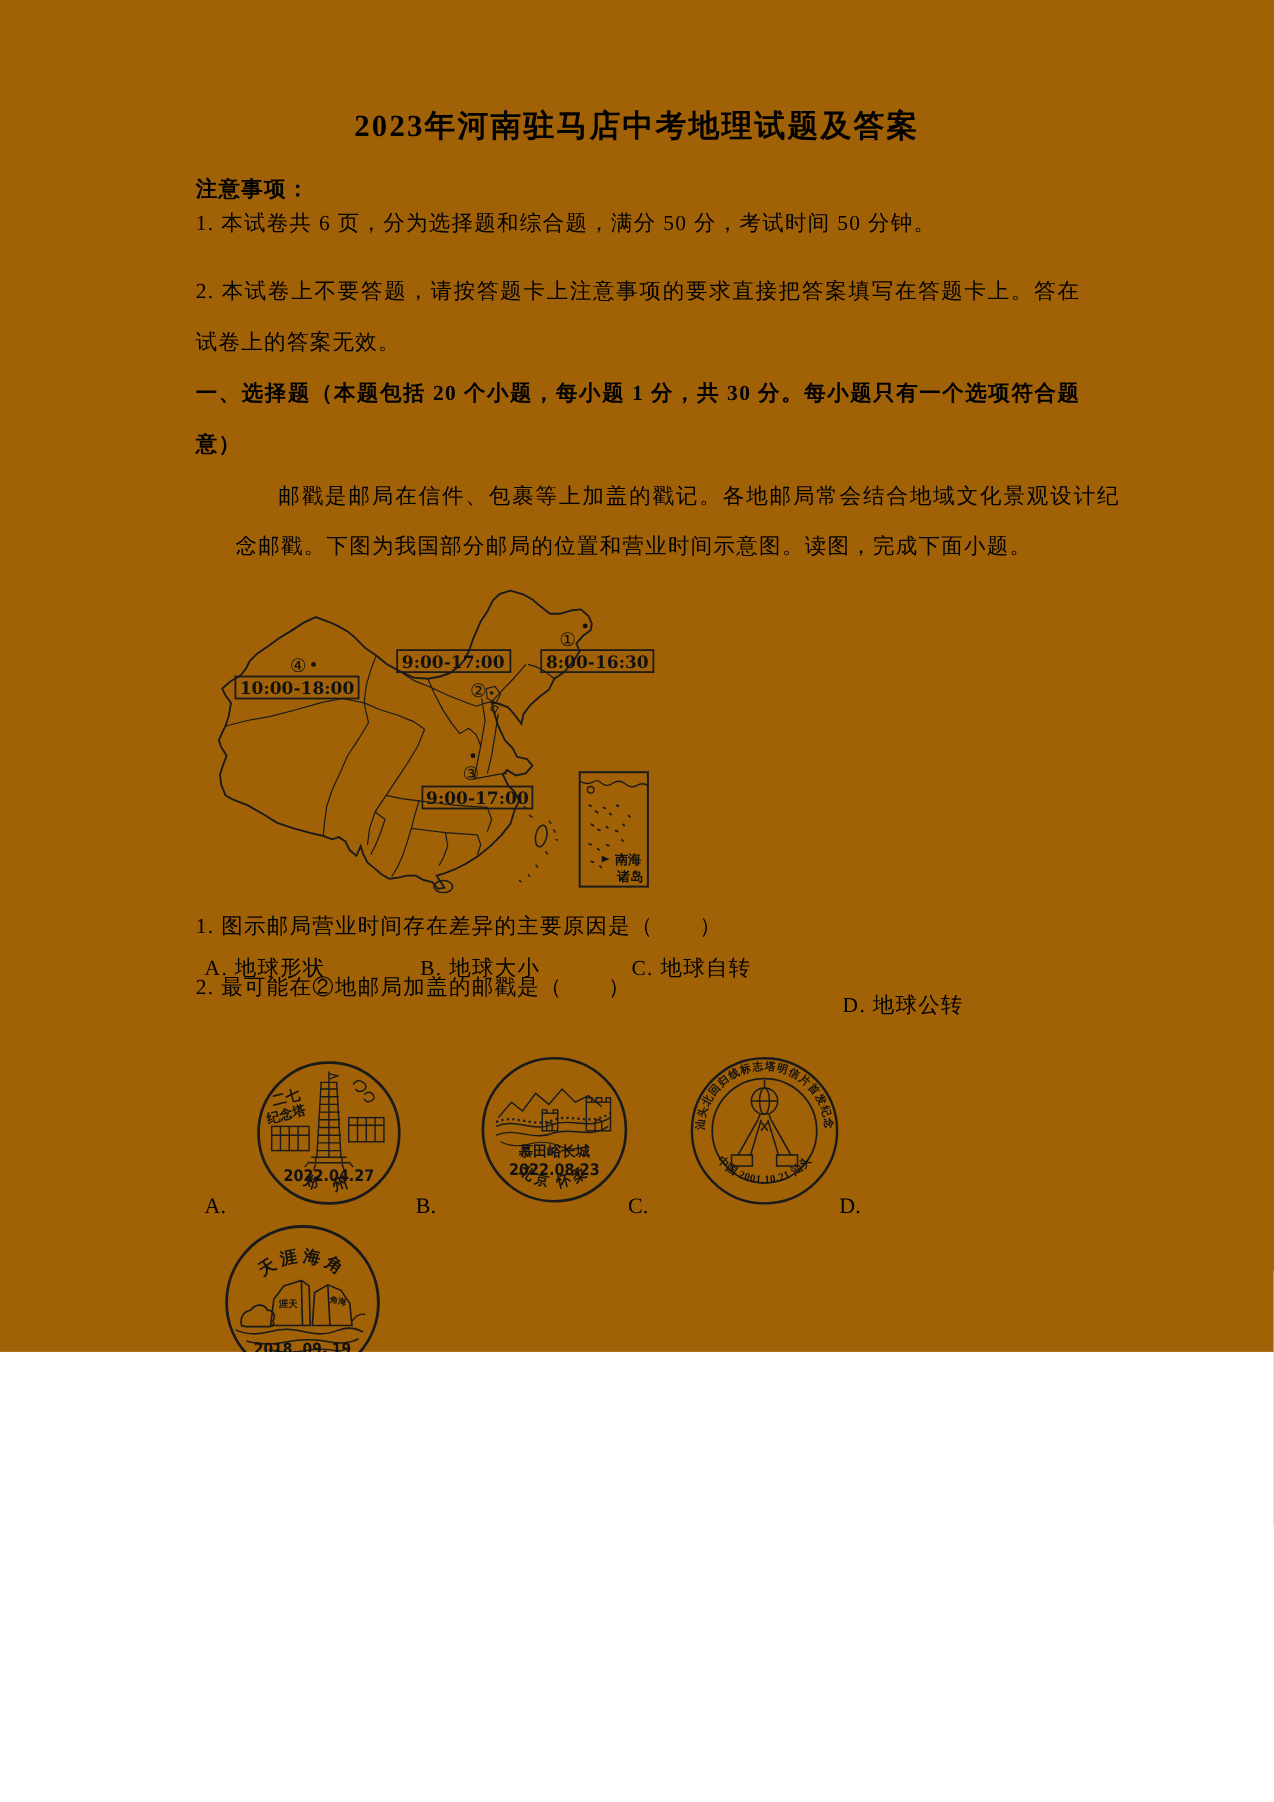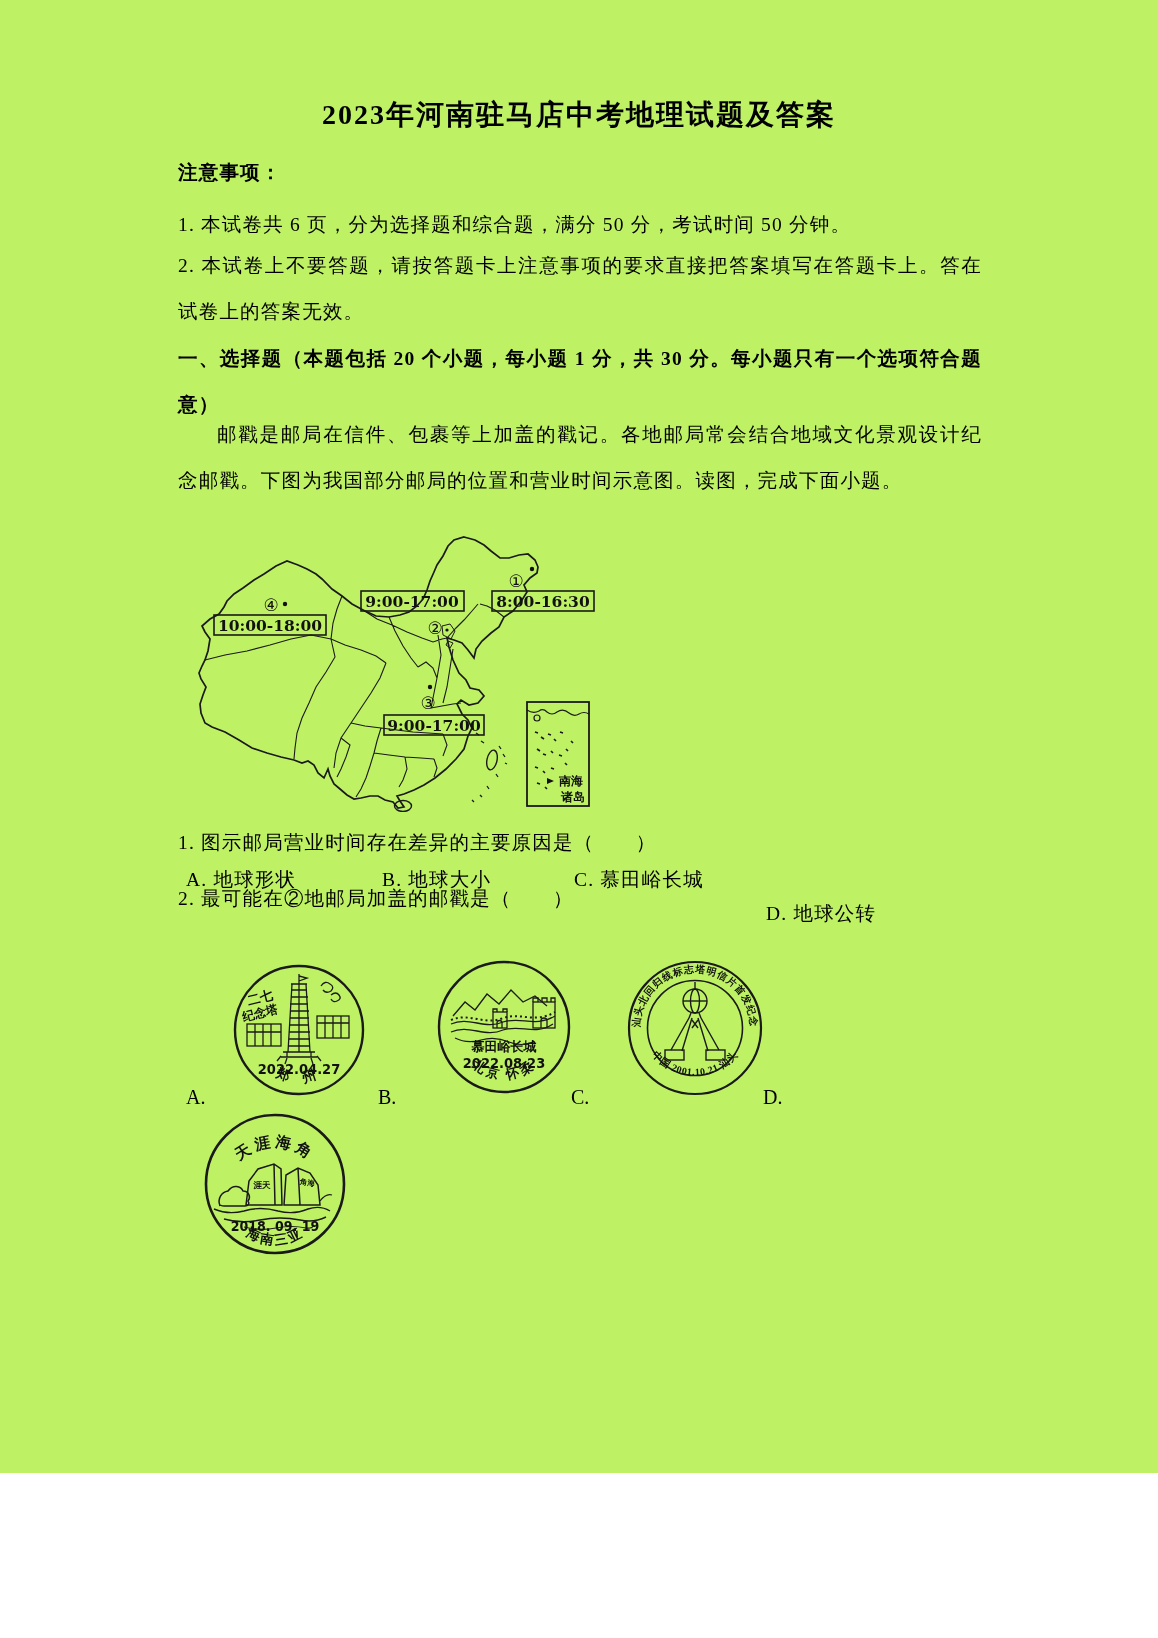--- a/index.html
+++ b/index.html
@@ -1,17 +1,17 @@
 <!DOCTYPE html>
 <html><head>
 <meta charset="utf-8">
 <title>Document</title>
 <style>
   html,body{margin:0;padding:0;background:#fff;}
-  .page{position:relative;width:1158px;height:1473px;background:#bef264;color:#000;
+  .page{position:relative;width:1158px;height:1229px;background:#a16207;color:#000;
         font-family:"Liberation Serif","DejaVu Serif",serif;overflow:hidden;}
   .t{position:absolute;left:178px;width:804px;font-size:19.5px;line-height:46px;
      letter-spacing:1.2px;text-align:justify;}
   .indent{text-indent:2em;}
   .bold{font-weight:bold;}
   .title{position:absolute;left:0;width:1158px;text-align:center;font-size:28px;
          font-weight:bold;letter-spacing:2px;}
   .optA{position:absolute;font-size:19.5px;letter-spacing:1.2px;}
   .stamplabel{position:absolute;font-size:20px;}
   svg{position:absolute;}
@@ -21,25 +21,25 @@
   .cjk{font-family:"Liberation Serif","DejaVu Serif",serif;}
 </style>
 </head>
 <body>
 
 <div class="page">
 
   <div class="title" style="top:96px;">2023年河南驻马店中考地理试题及答案</div>
 
   <div class="t bold" style="top:150px;">注意事项：</div>
-  <div class="t" style="top:202px;">1. 本试卷共 6 页，分为选择题和综合题，满分 50 分，考试时间 50 分钟。</div>
+  <div class="t" style="top:181px;">1. 本试卷共 6 页，分为选择题和综合题，满分 50 分，考试时间 50 分钟。</div>
   <div class="t" style="top:243px;">2. 本试卷上不要答题，请按答题卡上注意事项的要求直接把答案填写在答题卡上。答在试卷上的答案无效。</div>
 
   <div class="t bold" style="top:336px;">一、选择题（本题包括 20 个小题，每小题 1 分，共 30 分。每小题只有一个选项符合题意）</div>
-  <div class="t indent" style="top:412px;">邮戳是邮局在信件、包裹等上加盖的戳记。各地邮局常会结合地域文化景观设计纪念邮戳。下图为我国部分邮局的位置和营业时间示意图。读图，完成下面小题。</div>
+  <div class="t indent" style="top:429px;margin-left:36px;">邮戳是邮局在信件、包裹等上加盖的戳记。各地邮局常会结合地域文化景观设计纪念邮戳。下图为我国部分邮局的位置和营业时间示意图。读图，完成下面小题。</div>
 
   <svg style="left:185px;top:527px;" width="420" height="285" viewBox="0 0 420 285">
 
     <path class="ln" stroke-width="1.7" d="M279,10 L290,13 L299,18 L306,24 L315,31 L324,31 L334,28 L343,27 L350,33 L353,40 L352,46 L345,51 L339,58 L342,65 L337,73 L328,84 L319,90 L314,100 L306,106 L297,114 L291,122 L289,131 L283,123 L277,116 L269,113 L262,111 L264,120 L268,133 L274,146 L281,153 L285,161 L294,163 L299,169 L293,176 L284,178 L276,173 L272,177 L277,187 L283,193 L287,201 L283,209 L279,222 L271,232 L261,242 L250,251 L239,258 L229,263 L219,267 L212,269 L215,274 L219,280 L213,281 L208,275 L200,273 L193,269 L185,269 L176,271 L169,272 L162,268 L155,262 L149,257 L145,249 L143,242 L139,251 L133,246 L129,238 L123,234 L117,236 L109,233 L96,230 L82,226 L67,221 L54,213 L40,205 L27,200 L20,196 L16,186 L15,177 L18,168 L21,160 L16,152 L14,146 L17,139 L20,133 L23,124 L25,112 L20,105 L17,99 L25,92 L34,87 L39,80 L42,74 L49,67 L58,61 L69,53 L79,47 L91,39 L102,34 L113,38 L122,42 L131,47 L137,52 L147,62 L157,69 L167,77 L178,83 L191,89 L204,90 L215,88 L224,85 L232,79 L238,72 L242,63 L245,54 L249,45 L252,38 L258,29 L263,19 L269,13 Z"></path>
 
     <path class="ln" stroke-width="1.1" d="M20,133 L40,128 L62,124 L85,118 L106,112 L126,108 L146,112
          M157,69 L152,82 L148,96 L146,112
          M146,112 L160,118 L176,123 L191,129 L201,136
          M146,112 L150,130 L141,145 L131,160 L124,176 L117,191 L112,206 L110,221 L109,232
          M201,136 L195,151 L186,166 L176,181 L166,196 L156,211 L151,226 L149,241
@@ -98,21 +98,21 @@
       <path class="ln" stroke-width="1.6" d="M350,205 l3,1 M356,210 l3,2 M363,207 l3,1 M369,212 l2,2 M375,205 l3,1 M386,214 l2,2 M352,222 l3,2 M358,227 l3,1 M366,224 l2,2 M374,228 l3,1 M381,222 l2,2 M350,240 l3,1 M358,244 l2,2 M366,241 l3,1 M380,236 l2,2 M352,256 l3,1 M360,260 l2,2 M380,250 l2,2"></path>
       <path d="M362,257 l7,-3 -7,-3 z" fill="#111"></path>
       <text class="cjk" x="386" y="258" font-size="12" font-weight="bold" text-anchor="middle" fill="#111">南海</text>
       <text class="cjk" x="388" y="274" font-size="12" font-weight="bold" text-anchor="middle" fill="#111">诸岛</text>
     </g>
   </svg>
 
   <div class="t" style="top:820px;">1. 图示邮局营业时间存在差异的主要原因是（　　）</div>
   <span class="optA" style="left:186px;top:866px;">A. 地球形状</span>
   <span class="optA" style="left:382px;top:866px;">B. 地球大小</span>
-  <span class="optA" style="left:574px;top:866px;">C. 慕田峪长城</span>
+  <span class="optA" style="left:574px;top:866px;">C. 地球自转</span>
   <span class="optA" style="left:766px;top:900px;">D. 地球公转</span>
 
   <div class="t" style="top:876px;font-family:Liberation Serif, serif;">2. 最可能在②地邮局加盖的邮戳是（　　）</div>
 
   <svg style="left:231px;top:962px;" width="136" height="136" viewBox="0 0 136 136">
     <defs>
         <path id="sA-arc" d="M 30,100 A 46,46 0 0 0 106,100"></path>
       </defs>
     <circle cx="68" cy="68" r="64" class="ln" stroke-width="2.4"></circle>
     <g class="ln" stroke-width="1.3">

